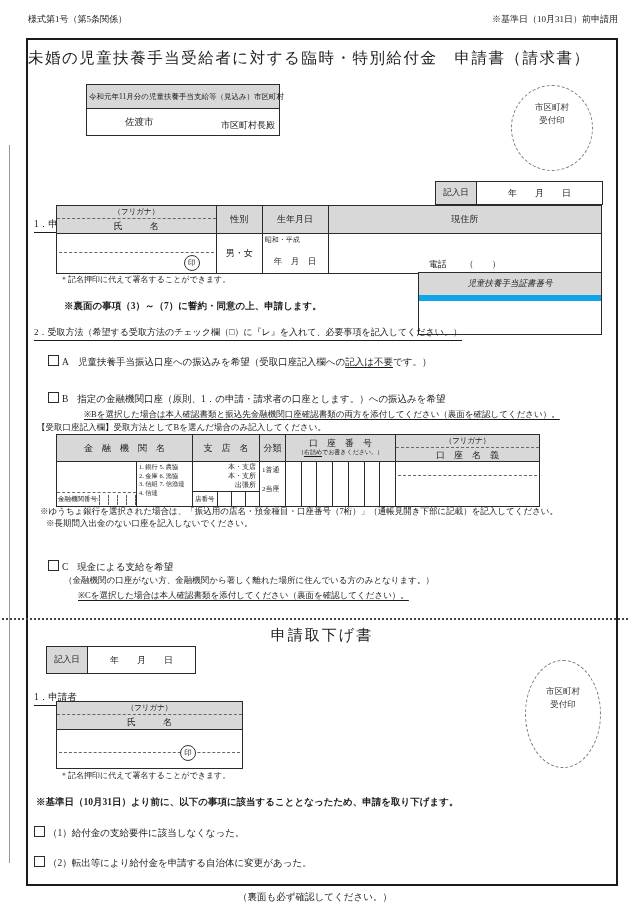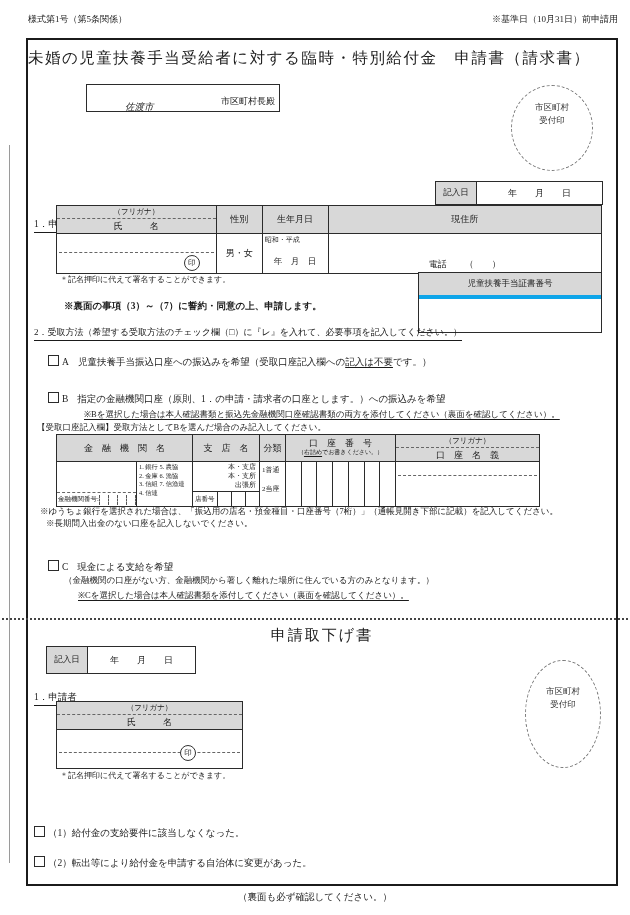--- a/index.html
+++ b/index.html
@@ -15,21 +15,21 @@
   .frame{
     position:absolute;left:26px;top:38px;width:592px;height:848px;
     border:2px solid #1b1b1b;box-sizing:border-box;
   }
   .frame > div, .frame > table{position:absolute;}
   .main-title{top:8px;left:0;width:100%;font-size:15.5px;letter-spacing:1.5px;white-space:nowrap;}
   
   .muni{left:58px;top:44px;width:192px;border:1.3px solid #2b2b2b;}
   .muni-h{background:#d8d8d8;border-bottom:1px solid #2b2b2b;font-size:7.5px;text-align:center;padding:7px 2px 6px;white-space:nowrap;}
   .muni-r{height:26px;position:relative;font-size:9.5px;}
-  .muni-city{position:absolute;left:38px;top:16px;font-style:italic;}
+  .muni-city{position:absolute;left:38px;top:7px;}
   .muni-addr{position:absolute;right:4px;bottom:3px;font-size:9px;}
   
   .stamp{border:1.3px dashed #777;border-radius:50%;box-sizing:border-box;text-align:center;font-size:8.5px;color:#333;line-height:1.5;}
   .stamp1{left:483px;top:45px;width:82px;height:86px;padding-top:15px;}
   .stamp2{left:497px;top:620px;width:76px;height:108px;padding-top:24px;}
   
   .sec-h{font-size:9.5px;border-bottom:1px solid #1b1b1b;padding-bottom:1px;white-space:nowrap;}
   .h1{left:6px;top:161px;margin-top:17px;}
   .h2{left:6px;top:286px;font-size:9px;}
   .h3{left:6px;top:651px;}
@@ -53,21 +53,21 @@
   .seal-a{right:16px;bottom:2px;}
   .sex{ text-align:center;font-size:9px;}
   .era{position:absolute;left:2px;top:1px;font-size:7px;}
   .ymd{position:absolute;left:0;right:0;bottom:5px;text-align:center;font-size:8.5px;white-space:nowrap;}
   .phone{position:absolute;left:0;right:0;bottom:2px;text-align:center;font-size:9px;white-space:nowrap;}
   .signote{font-size:8px;white-space:nowrap;}
   .sn1{left:32px;top:234px;}
   .sn2{left:32px;top:730px;}
   
   .cert{left:390px;top:232px;width:184px;border:1.3px solid #2b2b2b;box-sizing:border-box;}
-  .cert-h{height:22px;background:#d8d8d8;border-bottom:4px solid #0ea5e9;display:flex;align-items:center;justify-content:center;font-size:8.5px;}
+  .cert-h{height:22px;background:#d8d8d8;border-bottom:6px solid #0ea5e9;display:flex;align-items:center;justify-content:center;font-size:8.5px;font-style:italic;}
   .cert-b{height:33px;background:#fff;}
   .pledge{left:36px;top:260px;font-weight:bold;font-size:9.5px;white-space:nowrap;}
   
   .opt{font-size:9.5px;white-space:nowrap;}
   .optA{left:20px;top:315px;}
   .optB{left:20px;top:352px;}
   .optC{left:20px;top:520px;}
   .cb{display:inline-block;width:9px;height:9px;border:1.1px solid #2b2b2b;margin-right:3px;vertical-align:-1px;background:#fff;}
   .opt-code{margin-right:9px;}
   .u{text-decoration:underline;text-underline-offset:2px;}
@@ -134,20 +134,21 @@
 
 <div class="corner corner-left">様式第1号（第5条関係）</div>
 <div class="corner corner-right">※基準日（10月31日）前申請用</div>
 <div class="fold-mark"></div>
 
 <div class="frame">
 
   <div class="main-title">未婚の児童扶養手当受給者に対する臨時・特別給付金　申請書（請求書）</div>
 
   <div class="muni">
+    <div class="muni-h">令和元年11月分の児童扶養手当支給等（見込み）市区町村</div>
     <div class="muni-r">
       <span class="muni-city">佐渡市</span>
       <span class="muni-addr">市区町村長殿</span>
     </div>
   </div>
 
   <div class="stamp stamp1">
     <div>市区町村</div>
     <div>受付印</div>
   </div>
@@ -325,20 +326,21 @@
       <div class="name-line">氏　　　名</div>
     </div>
     <div class="t2-body">
       <div class="t2-dash"></div>
       <div class="seal seal-b">印</div>
     </div>
   </div>
 
   <div class="signote sn2">＊記名押印に代えて署名することができます。</div>
 
+  <div class="w-intro">※基準日（10月31日）より前に、以下の事項に該当することとなったため、申請を取り下げます。</div>
 
   <div class="reason r1">
     <span class="cb"></span><span>（1）給付金の支給要件に該当しなくなった。</span>
   </div>
   <div class="reason r2">
     <span class="cb"></span><span>（2）転出等により給付金を申請する自治体に変更があった。</span>
   </div>
 
 </div>
 

